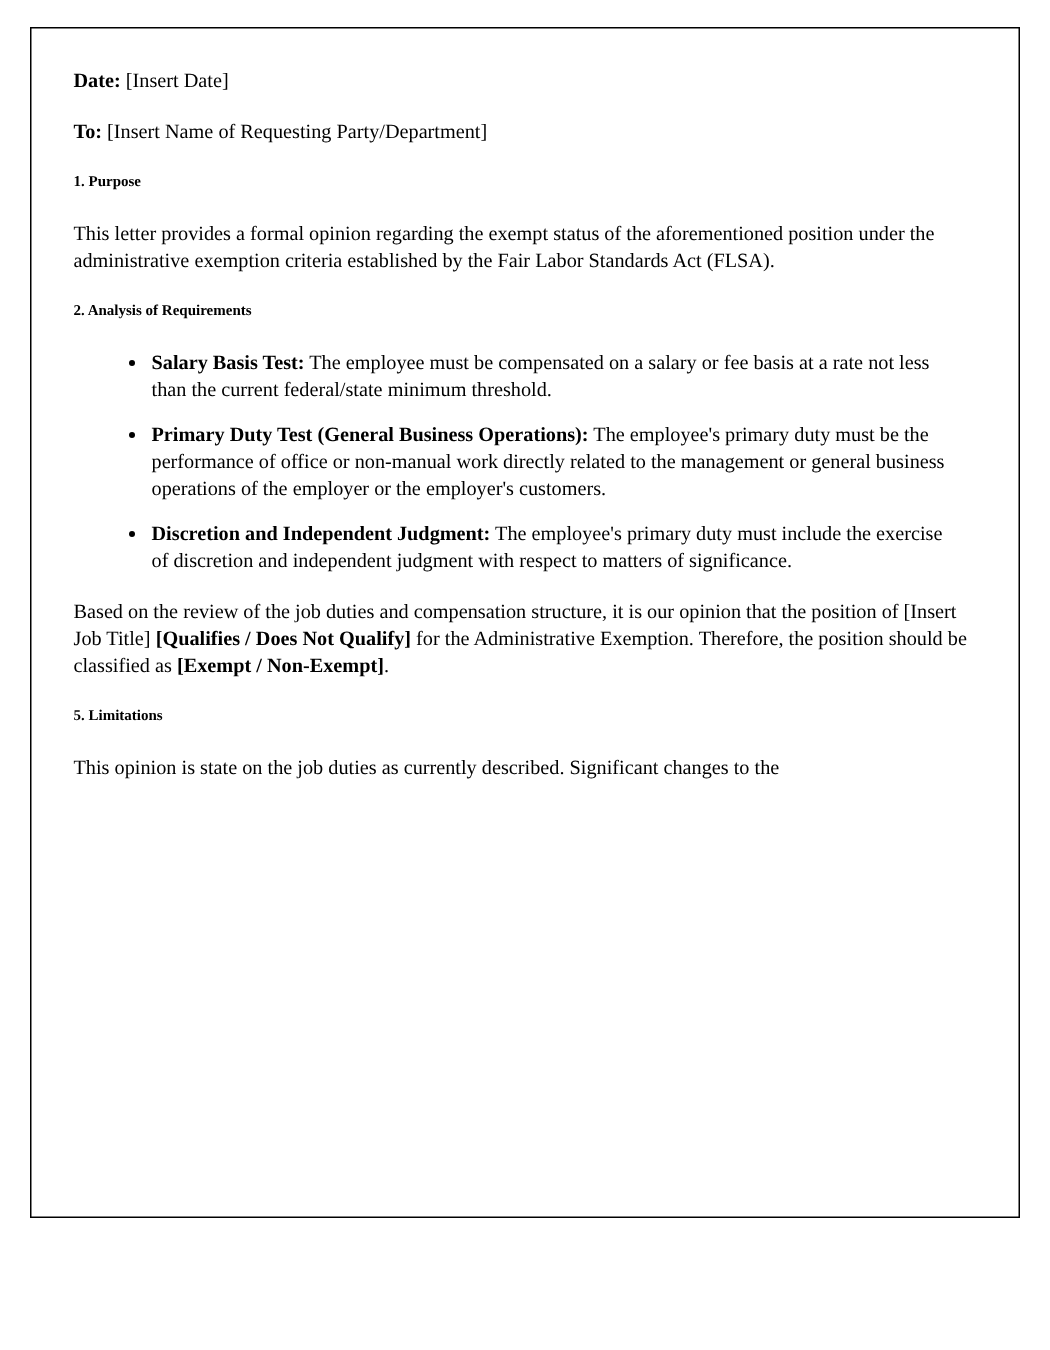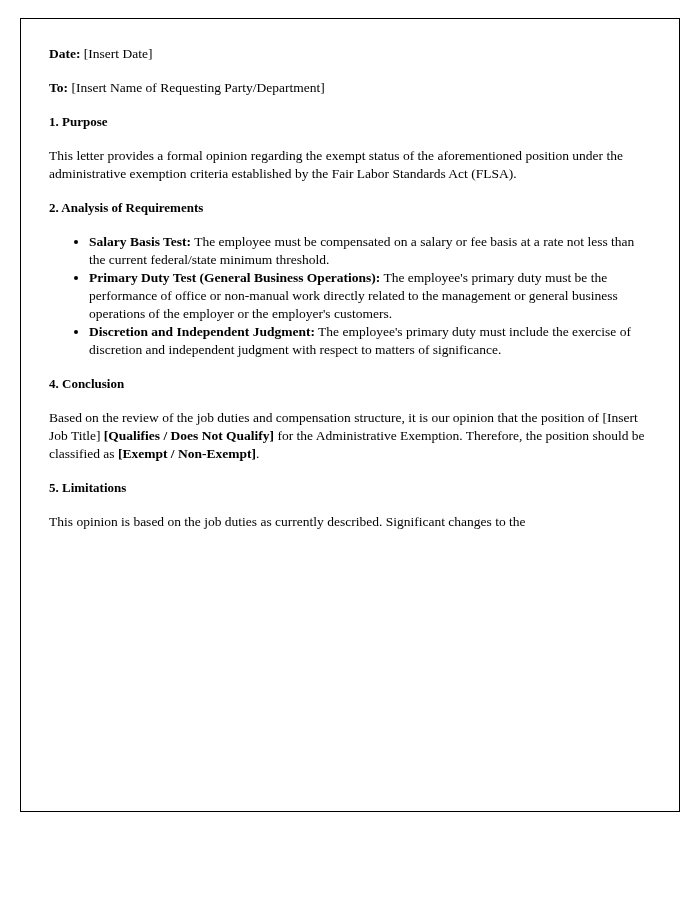--- a/index.html
+++ b/index.html
@@ -29,28 +29,28 @@
   .doc-frame p, .doc-frame ul, .doc-frame h3 {
     font-size: 13.5px;
     line-height: 18px;
     color: #000000;
     margin: 0 0 16px 0;
     font-weight: normal;
   }
   .b { font-weight: bold; }
   h3.section-heading {
     font-weight: bold;
-    font-size: 13px;
+    font-size: 10px;
   }
   ul.criteria-list {
     list-style: disc outside;
     padding-left: 40px;
   }
   ul.criteria-list li {
-    margin: 0;
+    margin: 12px;
   }
   .tight { margin-bottom: 0; }
 </style>
 </head>
 <body>
 
 <div class="canvas">
   <div class="doc-frame">
 
     <p><span class="b">Date:</span><span> [Insert Date]</span></p>
@@ -63,20 +63,19 @@
 
     <h3 class="section-heading">2. Analysis of Requirements</h3>
 
     <ul class="criteria-list">
       <li><span class="b">Salary Basis Test:</span><span> The employee must be compensated on a salary or fee basis at a rate not less than the current federal/state minimum threshold.</span></li>
       <li><span class="b">Primary Duty Test (General Business Operations):</span><span> The employee's primary duty must be the performance of office or non-manual work directly related to the management or general business operations of the employer or the employer's customers.</span></li>
       <li><span class="b">Discretion and Independent Judgment:</span><span> The employee's primary duty must include the exercise of discretion and independent judgment with respect to matters of significance.</span></li>
     </ul>
 
 
-    <h3 class="section-heading">4. Conclusion</h3>
     <p><span>Based on the review of the job duties and compensation structure, it is our opinion that the position of [Insert Job Title] </span><span class="b">[Qualifies / Does Not Qualify]</span><span> for the Administrative Exemption. Therefore, the position should be classified as </span><span class="b">[Exempt / Non-Exempt]</span><span>.</span></p>
 
     <h3 class="section-heading">5. Limitations</h3>
-    <p>This opinion is based on the job duties as currently described. Significant changes to the</p>
+    <p>This opinion is state on the job duties as currently described. Significant changes to the</p>
 
   </div>
 </div>
 
 </body></html>

